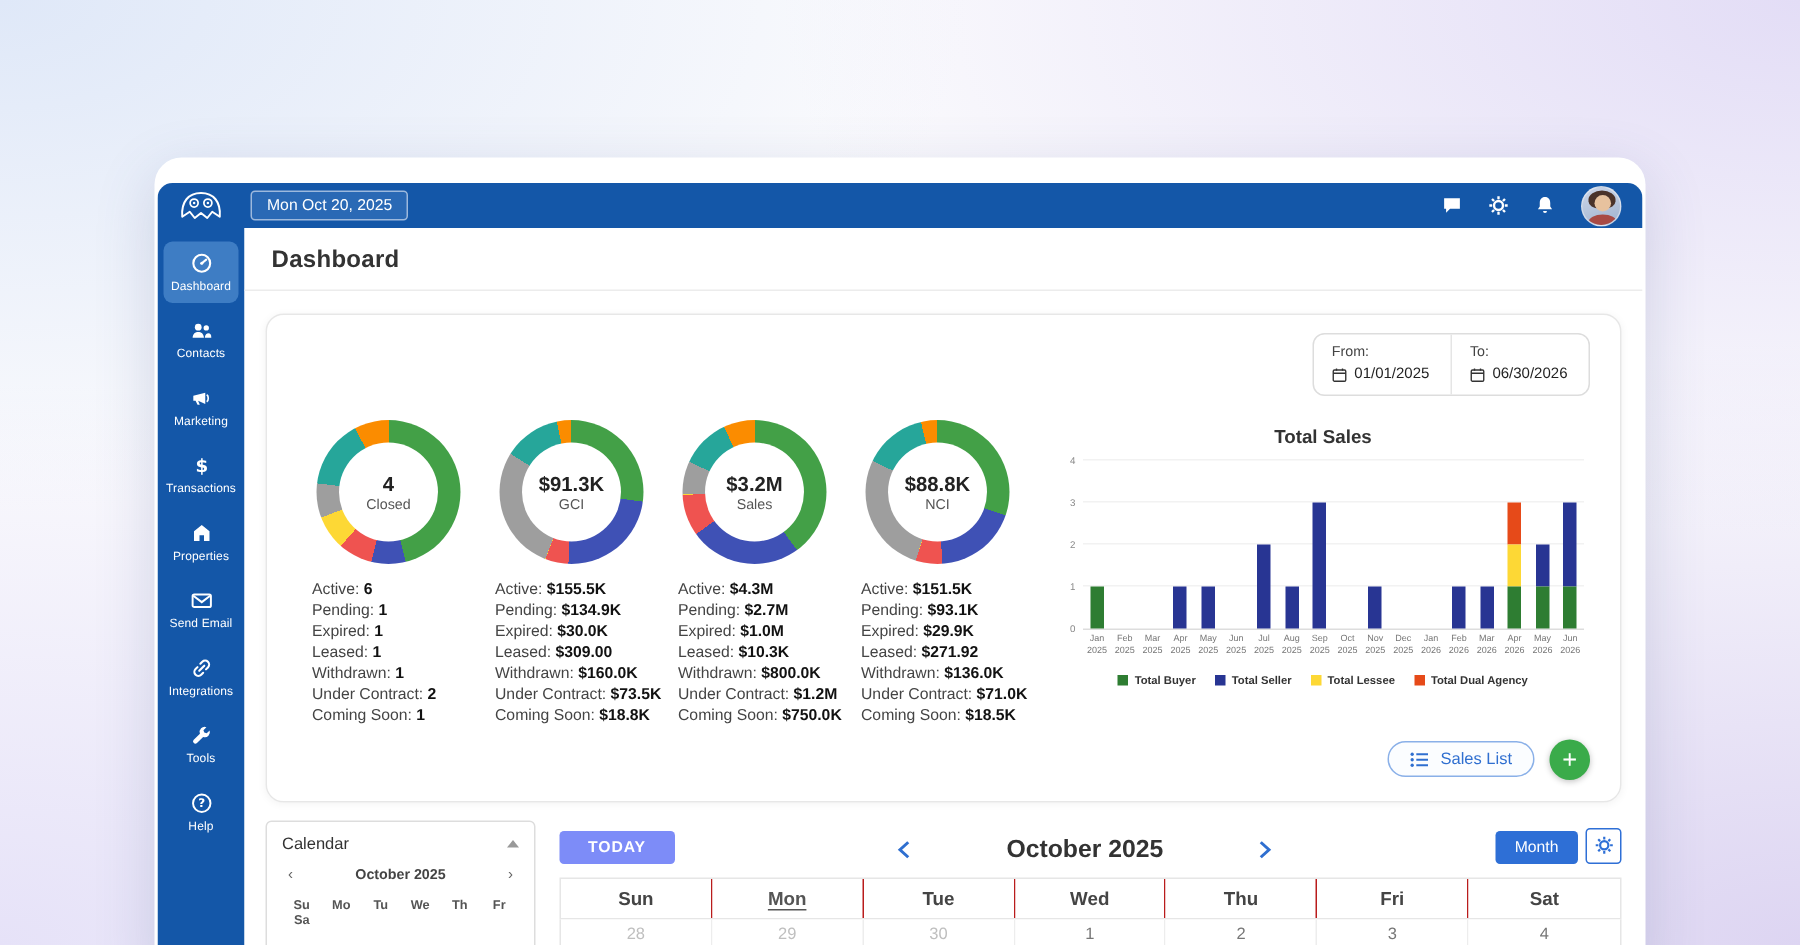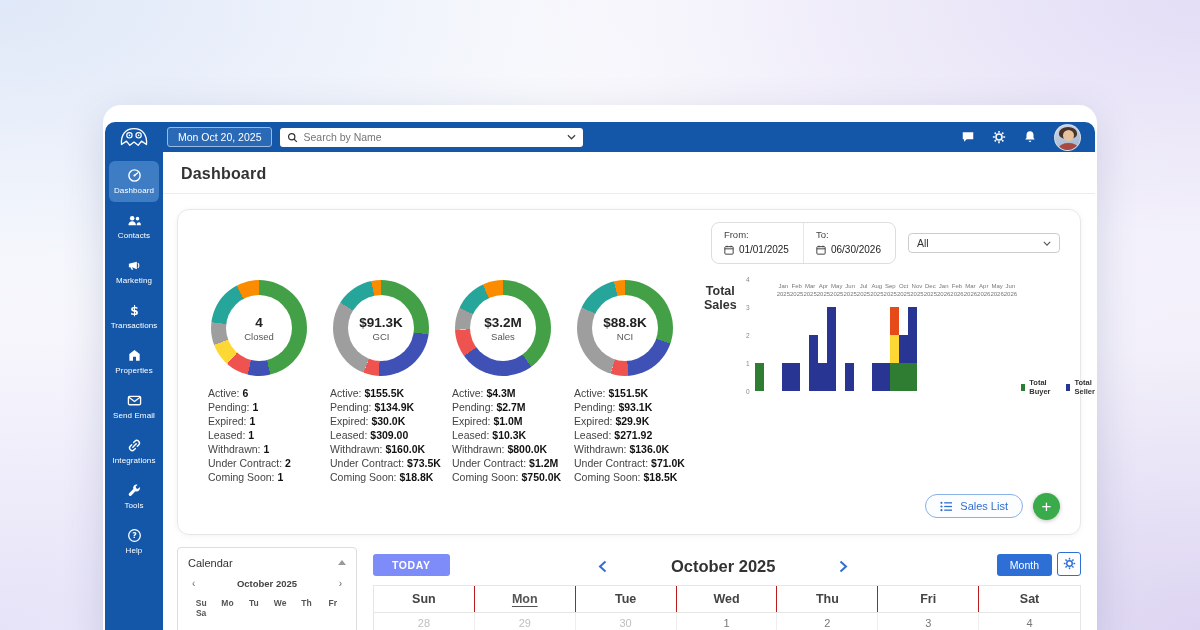--- a/index.html
+++ b/index.html
@@ -71,21 +71,21 @@
   .donuts { display: flex; flex: 0 0 auto; }
   .donut-col { width: 122px; }
   .donut { width: 96px; height: 96px; border-radius: 50%; position: relative; margin: 0 auto; }
   .donut-hole { position: absolute; inset: 15px; background: #fff; border-radius: 50%;
     display: flex; flex-direction: column; align-items: center; justify-content: center; }
   .donut-value { font-size: 13.5px; font-weight: bold; color: #222; }
   .donut-label { font-size: 9.5px; color: #555; margin-top: 1px; }
   .stats { margin-top: 11px; padding-left: 10px; font-size: 10.5px; line-height: 1.33; }
   .s-label { color: #444; }
   .s-value { color: #111; font-weight: bold; }
-  .barchart-wrap { flex: 1; min-width: 0; padding-left: 18px; display: flex; }
+  .barchart-wrap { flex: 1; min-width: 0; padding-left: 18px; display: flex; flex-direction: column; }
   .chart-title { text-align: center; font-weight: bold; font-size: 12.5px; color: #333;
     margin: 4px 0 10px; }
   #bar-plot { position: relative; height: 112px; margin-left: 18px; margin-right: 4px;
     border-bottom: 1px solid #ddd; }
   #bar-yaxis { position: absolute; left: -13px; top: 0; bottom: 0; width: 10px; }
   .ytick { position: absolute; right: 2px; font-size: 6.5px; color: #888; }
   .gridline { position: absolute; left: 0; right: 0; height: 1px; background: #f2f2f2; }
   .bar-cols { position: absolute; inset: 0; display: flex; align-items: flex-end; }
   .bar-col { flex: 1; display: flex; justify-content: center; align-items: flex-end; }
   .bar-stack { display: flex; flex-direction: column-reverse; width: 9px; }
@@ -149,34 +149,20 @@
         <div class="logo">
           <svg viewBox="0 0 36 26" width="30" height="22">
             <path d="M3 22 C2 10 8 3 18 3 C28 3 34 10 33 22 L27 18 L23 23 L18 19 L13 23 L9 18 Z" fill="none" stroke="#fff" stroke-width="1.6" stroke-linejoin="round"></path>
             <circle cx="12.5" cy="11" r="3.2" fill="none" stroke="#fff" stroke-width="1.4"></circle>
             <circle cx="23.5" cy="11" r="3.2" fill="none" stroke="#fff" stroke-width="1.4"></circle>
             <circle cx="12.5" cy="11" r="1" fill="#fff"></circle>
             <circle cx="23.5" cy="11" r="1" fill="#fff"></circle>
           </svg>
         </div>
         <button class="date-chip">Mon Oct 20, 2025</button>
-        <div class="searchbox">
-          <span style="display:flex;">
-            <svg viewBox="0 0 14 14" width="11" height="11">
-                <circle cx="6" cy="6" r="4" fill="none" stroke="#333" stroke-width="1.6"></circle>
-                <line x1="9" y1="9" x2="12.5" y2="12.5" stroke="#333" stroke-width="1.6"></line>
-              </svg>
-          </span>
-          <input placeholder="Search by Name" style="">
-          <span style="display:flex;">
-            <svg viewBox="0 0 10 6" width="9" height="6">
-                <path d="M1 1 L5 5 L9 1" fill="none" stroke="#444" stroke-width="1.4"></path>
-              </svg>
-          </span>
-        </div>
         <div class="topbar-right">
           <span class="tb-icon">
             <svg viewBox="0 0 16 16" width="14" height="14">
                 <path d="M2 2.5 h12 v8 h-7.5 L3.5 13.5 v-3 H2 z" fill="#fff"></path>
               </svg>
           </span>
           <span class="tb-icon">
             <svg viewBox="0 0 16 16" width="14" height="14">
                 <g stroke="#fff" stroke-width="1.8">
                   <line x1="8" y1="1" x2="8" y2="3.2"></line>
@@ -321,28 +307,20 @@
                         <svg viewBox="0 0 12 12" width="10" height="10">
                             <rect x="1" y="2" width="10" height="9" rx="1" fill="none" stroke="#333" stroke-width="1.1"></rect>
                             <line x1="1" y1="4.6" x2="11" y2="4.6" stroke="#333" stroke-width="1.1"></line>
                             <line x1="3.6" y1="0.8" x2="3.6" y2="2.6" stroke="#333" stroke-width="1.1"></line>
                             <line x1="8.4" y1="0.8" x2="8.4" y2="2.6" stroke="#333" stroke-width="1.1"></line>
                           </svg>
                       </span>
                       <span>06/30/2026</span>
                     </div>
                   </div>
-                </div>
-                <div class="filter-select">
-                  <span>All</span>
-                  <span class="caret">
-                    <svg viewBox="0 0 10 6" width="8" height="5">
-                        <path d="M1 1 L5 5 L9 1" fill="none" stroke="#555" stroke-width="1.4"></path>
-                      </svg>
-                  </span>
                 </div>
               </div>
             </div>
 
             <div class="card-body">
               <div class="donuts" id="donuts">
                   <div class="donut-col">
                     <div class="donut" style="background: conic-gradient(rgb(67, 160, 71) 0%, rgb(67, 160, 71) 46.15%, rgb(63, 81, 181) 46.15%, rgb(63, 81, 181) 53.85%, rgb(239, 83, 80) 53.85%, rgb(239, 83, 80) 61.54%, rgb(253, 216, 53) 61.54%, rgb(253, 216, 53) 69.23%, rgb(158, 158, 158) 69.23%, rgb(158, 158, 158) 76.92%, rgb(38, 166, 154) 76.92%, rgb(38, 166, 154) 92.31%, rgb(251, 140, 0) 92.31%, rgb(251, 140, 0) 100%);">
                       <div class="donut-hole">
                         <div class="donut-value">4</div>

